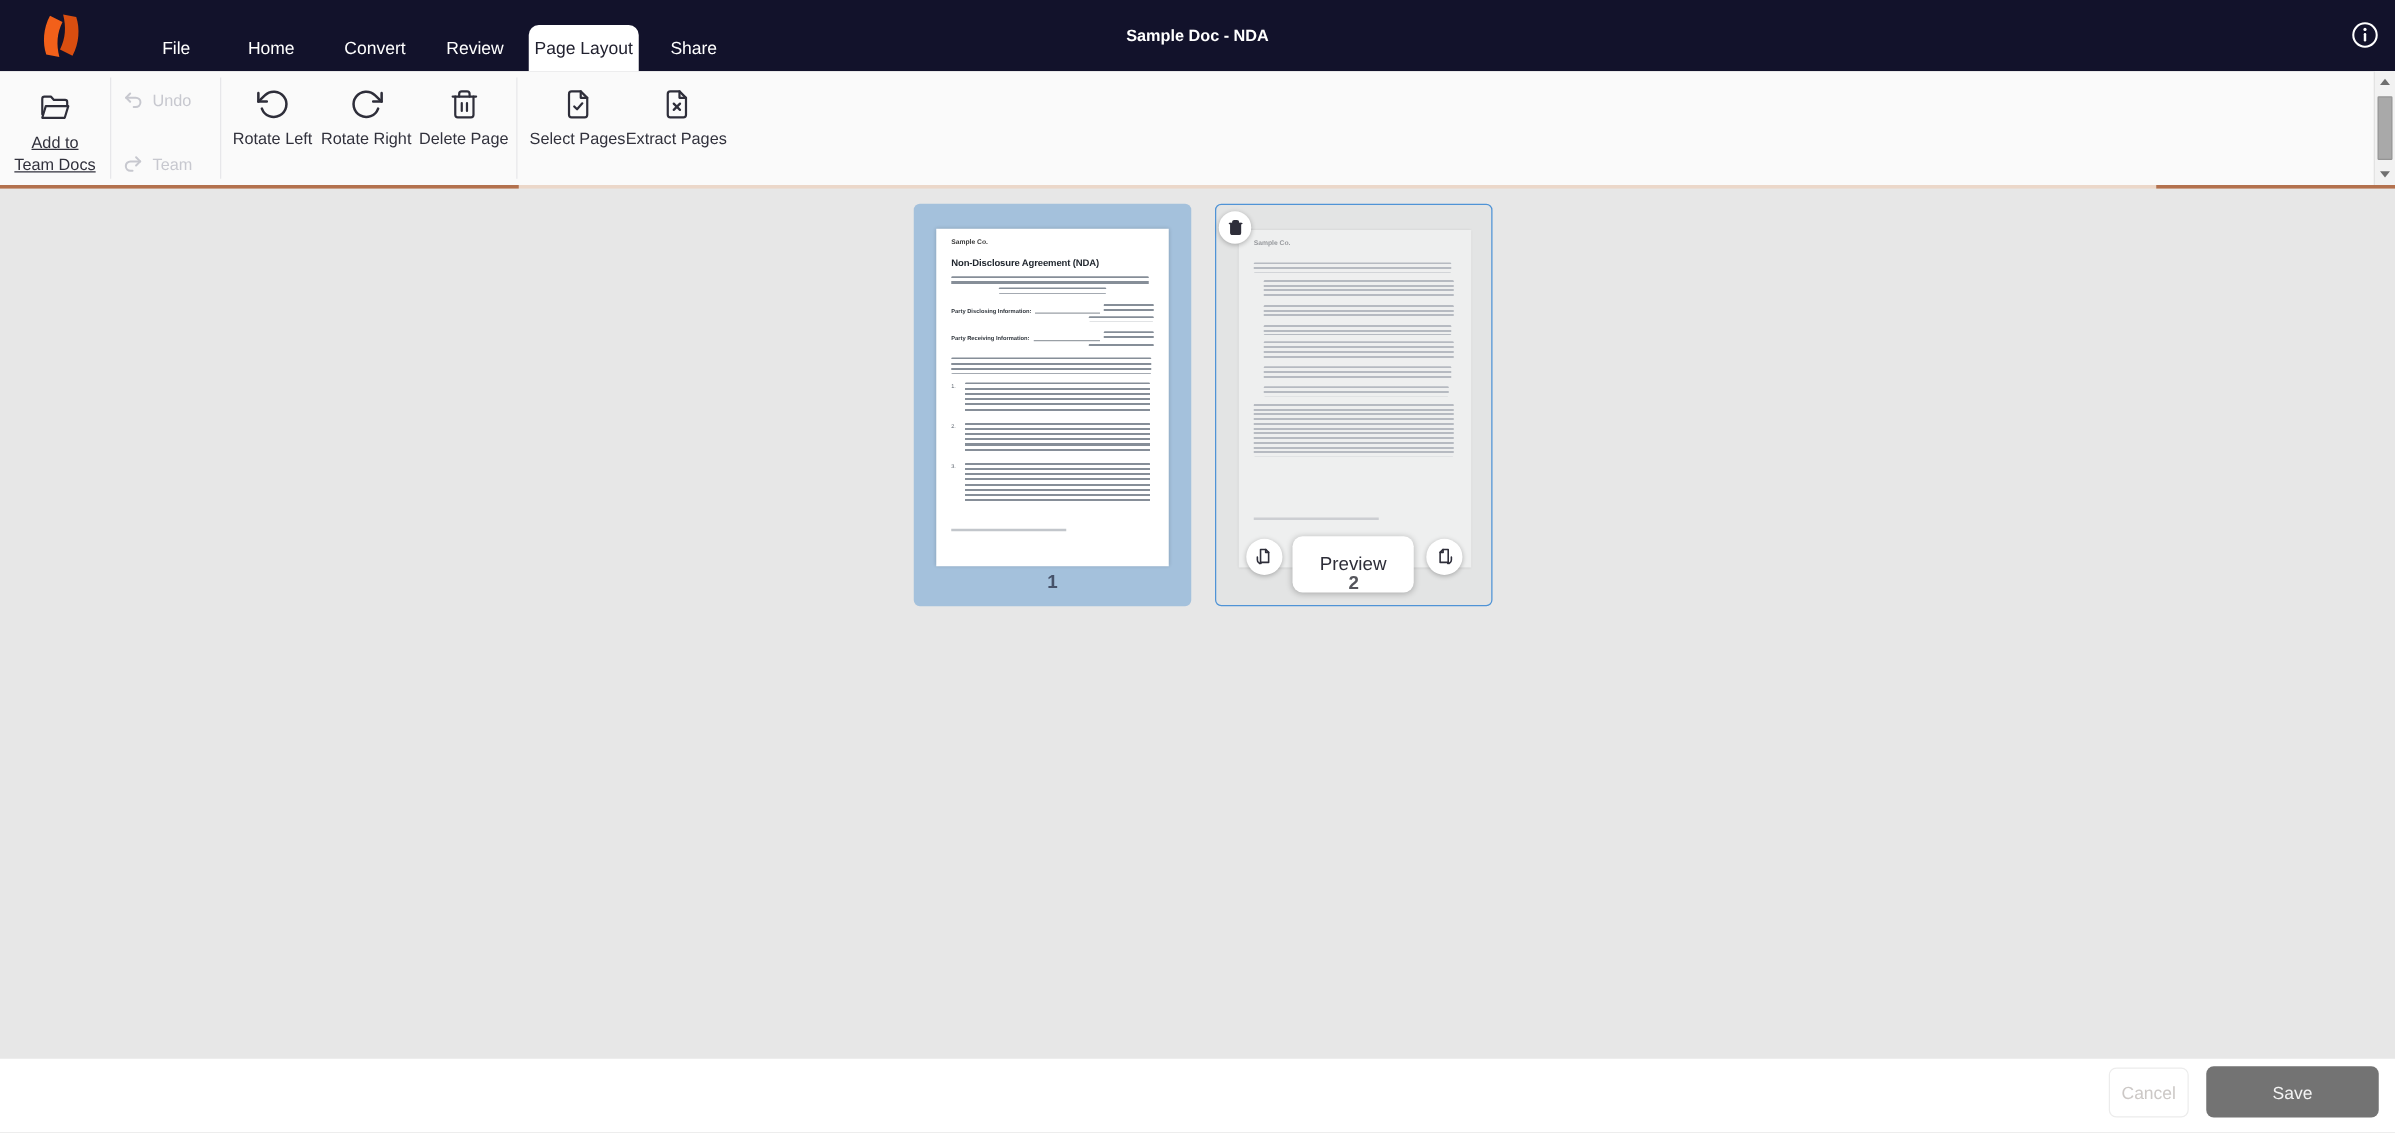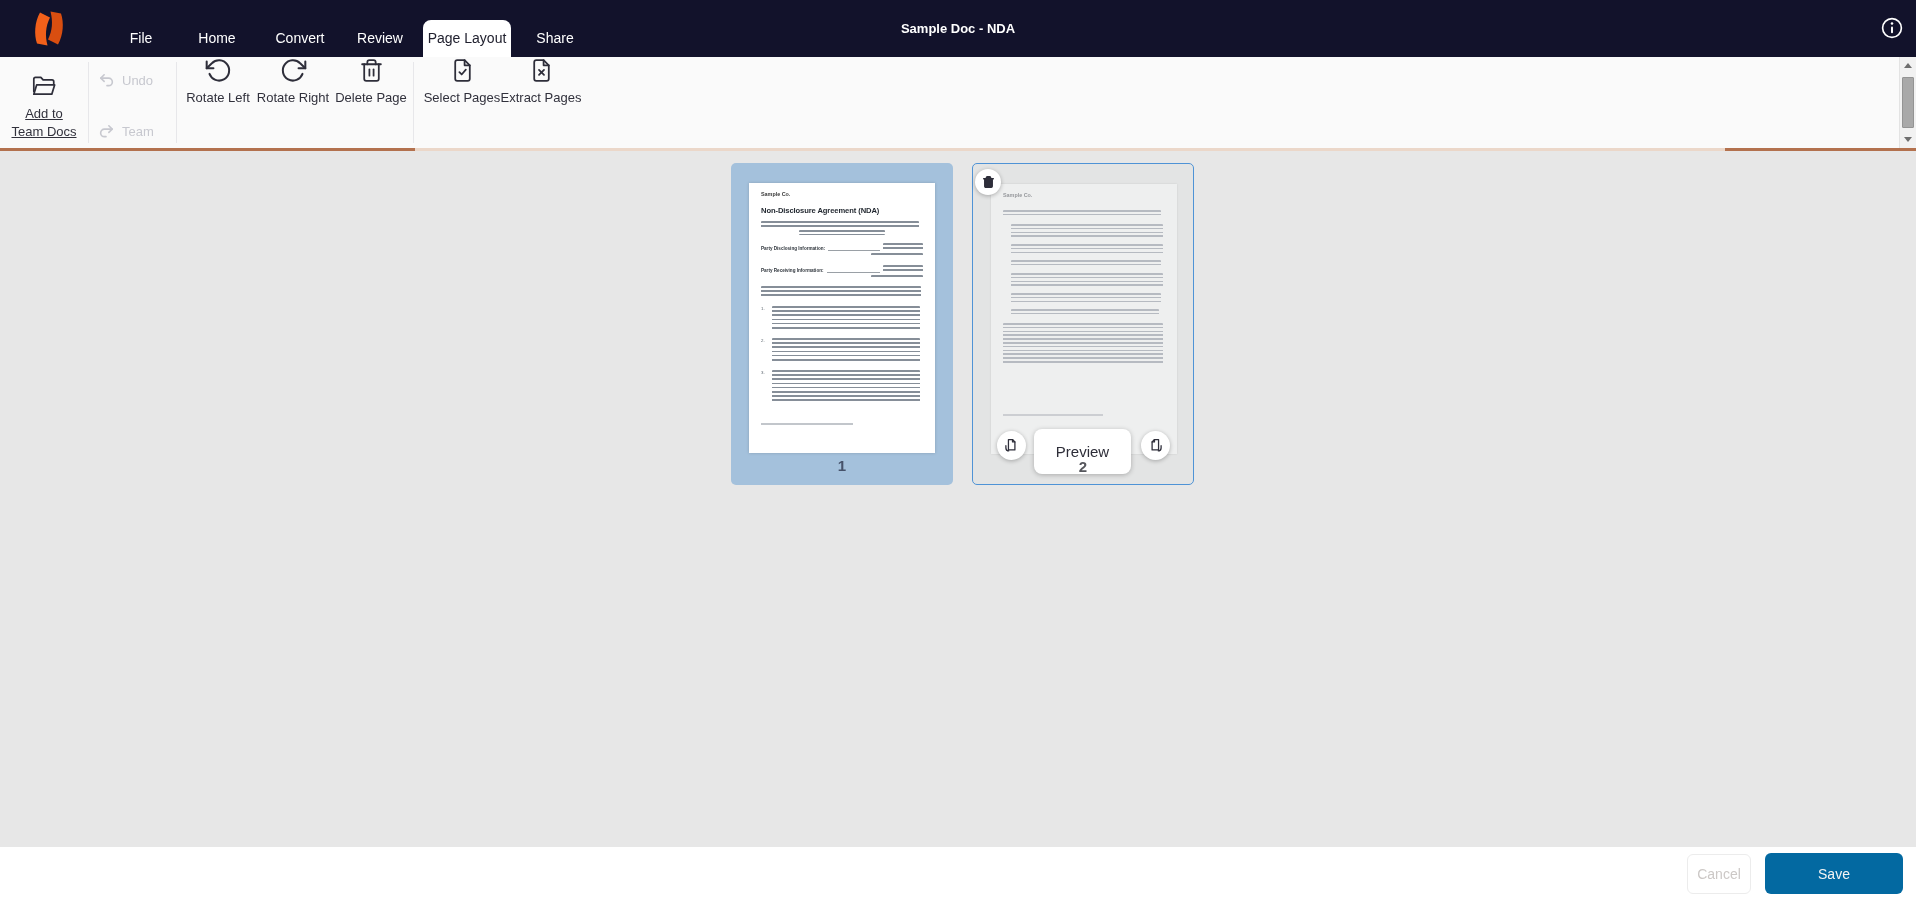--- a/index.html
+++ b/index.html
@@ -16,21 +16,21 @@
   .tab.active { background:#ffffff; color:#21212f; border-radius:8px 8px 0 0;
                 font-weight:500; margin:0 6px; }
   .doc-title { position:absolute; left:50%; transform:translateX(-50%); top:0; height:57px;
                line-height:57px; color:#ffffff; font-size:13px; font-weight:700; white-space:nowrap; }
   .info-btn { position:absolute; right:12px; top:16px; width:24px; height:24px; cursor:pointer; }
 
   
   .ribbon { position:absolute; left:0; top:57px; width:100%; height:91px; background:#fafafa; }
   .rsep { position:absolute; top:5px; bottom:5px; width:1px; background:#e7e7ea; }
   .tool { position:absolute; top:0; height:91px; display:flex; flex-direction:column;
-          align-items:center; cursor:pointer; color:#31313c; font-size:13px; }
+          align-items:center; padding-top:13px; cursor:pointer; color:#31313c; font-size:13px; }
   .tool .tlabel { margin-top:6px; white-space:nowrap; }
   .tool.addteam { padding-top:17px; }
   .tool.addteam .tlabel { margin-top:7px; line-height:1.35; text-align:center; white-space:normal;text-decoration:underline; }
   .mini { position:absolute; left:98px; width:72px; height:20px; display:flex; align-items:center;
           gap:7px; color:#c7c8cf; font-size:13px; cursor:default; }
   .sbar { position:absolute; right:0; top:0; width:17px; height:91px; background:#f2f2f2;
           border-left:1px solid #e3e3e3; cursor:pointer; }
   .sarrow { position:absolute; left:0; width:16px; height:13px; }
   .sarrow.up { top:2px; } .sarrow.down { bottom:2px; }
   .sarrow.up::after, .sarrow.down::after { content:""; position:absolute; left:4px; }
@@ -87,21 +87,21 @@
                  border:none; border-radius:8px; box-shadow:0 1px 5px rgba(0,0,0,.25);
                  font-family:"Liberation Sans", sans-serif; font-size:15px; color:#2d2d38;
                  font-weight:500; cursor:pointer; }
 
   
   .actionbar { position:absolute; left:0; bottom:0; width:100%; height:59px; background:#ffffff; }
   .btn { position:absolute; border-radius:6px; font-family:"Liberation Sans", sans-serif;
          font-size:14px; }
   .btn.cancel { left:1687px; top:7px; width:64px; height:40px; background:#ffffff;
                 border:1px solid #ececec; color:#ccc8c6; font-weight:500; }
-  .btn.save { left:1765px; top:6px; width:138px; height:41px; background:#0369a1; border:none;
+  .btn.save { left:1765px; top:6px; width:138px; height:41px; background:#737373; border:none;
               color:#f4f4f4; font-weight:500; }
 
   svg { display:block; }
 </style>
 </head>
 <body>
 
 <div class="app">
 
   <header class="navbar">

